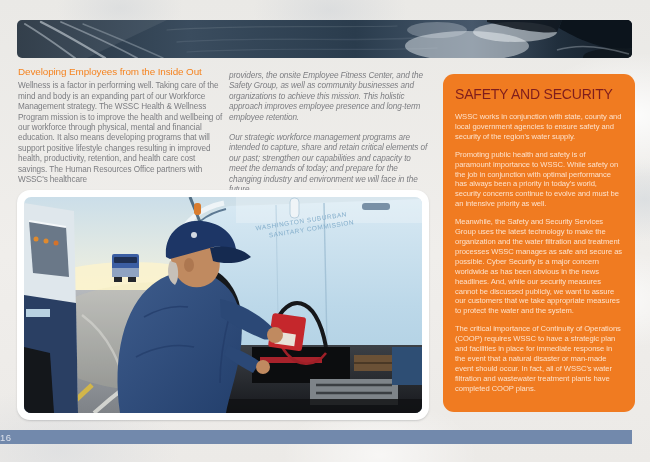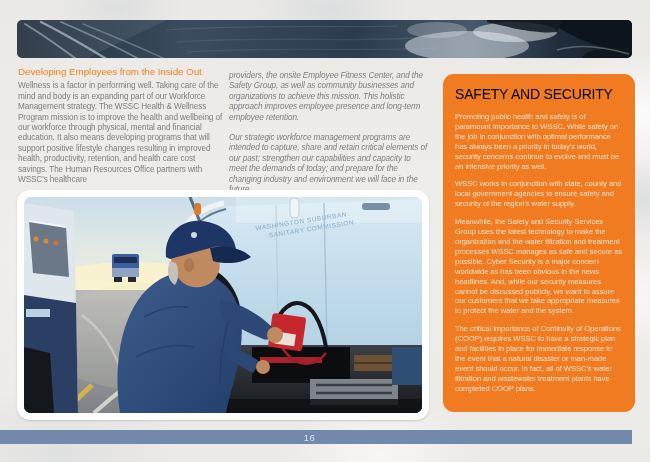--- a/index.html
+++ b/index.html
@@ -38,41 +38,41 @@
     font-size:9.9px;font-weight:normal;color:#F5831F;letter-spacing:-0.1px;
   }
   .textcol p{margin:0 0 10px 0;}
   .safety{
     position:absolute;left:443px;top:74px;width:192px;height:338px;
     box-sizing:border-box;padding:10px 12px 10px 12px;
     background:#F07B21;border-radius:11px;
   }
   .safety h1{
     margin:2px 0 10px 0;
-    font-size:14px;font-weight:normal;color:#000000;
+    font-size:14px;font-weight:normal;color:#7f1d1d;
     letter-spacing:-0.2px;white-space:nowrap;
   }
   .safety p{
     margin:0 0 8px 0;
     font-size:7.6px;line-height:9.9px;letter-spacing:-0.05px;
     color:rgba(255,240,228,0.87);
   }
   .photo-frame{
     position:absolute;left:17px;top:190px;width:412px;height:230px;
     box-sizing:border-box;background:#FFFFFF;border-radius:13px;
     padding:7px;box-shadow:0 1px 2px rgba(90,95,100,0.25);
   }
   .photo-frame .photo-inner{
     width:398px;height:216px;border-radius:7px;overflow:hidden;
   }
   .photo-inner svg{display:block;width:100%;height:100%;}
   .footer-bar{
     position:absolute;left:0;top:430px;width:632px;height:14px;
     background:#7289AC;
-    display:flex;align-items:center;justify-content:center;
+    display:flex;align-items:center;justify-content:flex-start;
   }
   .footer-bar .pagenum{
     font-size:9.5px;color:#DCE1EB;padding-right:13px;letter-spacing:0.5px;
   }
 </style>
 </head>
 <body>
 
 <div class="page">
 
@@ -114,22 +114,22 @@
     <p>Wellness is a factor in performing well. Taking care of the mind and body is an expanding part of our Workforce Management strategy. The WSSC Health &amp; Wellness Program mission is to improve the health and wellbeing of our workforce through physical, mental and financial education. It also means developing programs that will support positive lifestyle changes resulting in improved health, productivity, retention, and health care cost savings. The Human Resources Office partners with WSSC's healthcare</p>
   </div>
 
   <div class="textcol col2">
     <p>providers, the onsite Employee Fitness Center, and the Safety Group, as well as community businesses and organizations to achieve this mission. This holistic approach improves employee presence and long-term employee retention.</p>
     <p>Our strategic workforce management programs are intended to capture, share and retain critical elements of our past; strengthen our capabilities and capacity to meet the demands of today; and prepare for the changing industry and environment we will face in the future.</p>
   </div>
 
   <div class="safety">
     <h1>SAFETY AND SECURITY</h1>
+    <p>WSSC works in conjunction with state, county and local government agencies to ensure safety and security of the region's water supply.</p>
     <p>Promoting public health and safety is of paramount importance to WSSC. While safety on the job in conjunction with optimal performance has always been a priority in today's world, security concerns continue to evolve and must be an intensive priority as well.</p>
-    <p>WSSC works in conjunction with state, county and local government agencies to ensure safety and security of the region's water supply.</p>
     <p>Meanwhile, the Safety and Security Services Group uses the latest technology to make the organization and the water filtration and treatment processes WSSC manages as safe and secure as possible. Cyber Security is a major concern worldwide as has been obvious in the news headlines. And, while our security measures cannot be discussed publicly, we want to assure our customers that we take appropriate measures to protect the water and the system.</p>
     <p>The critical importance of Continuity of Operations (COOP) requires WSSC to have a strategic plan and facilities in place for immediate response in the event that a natural disaster or man-made event should occur. In fact, all of WSSC's water filtration and wastewater treatment plants have completed COOP plans.</p>
   </div>
 
   <div class="photo-frame">
     <div class="photo-inner">
       <svg viewBox="0 0 398 216" preserveAspectRatio="none">
         <defs>
           <linearGradient id="sky" x1="0" y1="0" x2="0" y2="1">
             <stop offset="0" stop-color="#CBDEE9"></stop>

